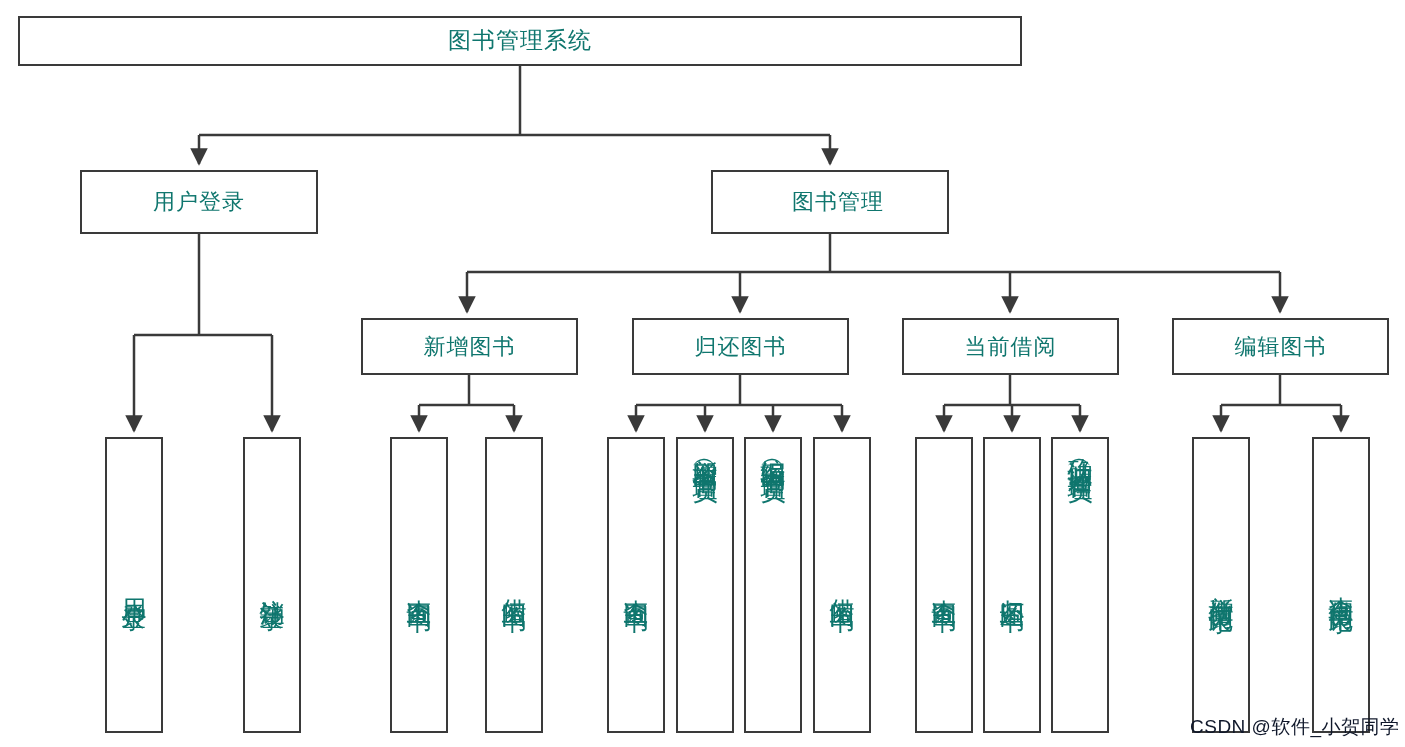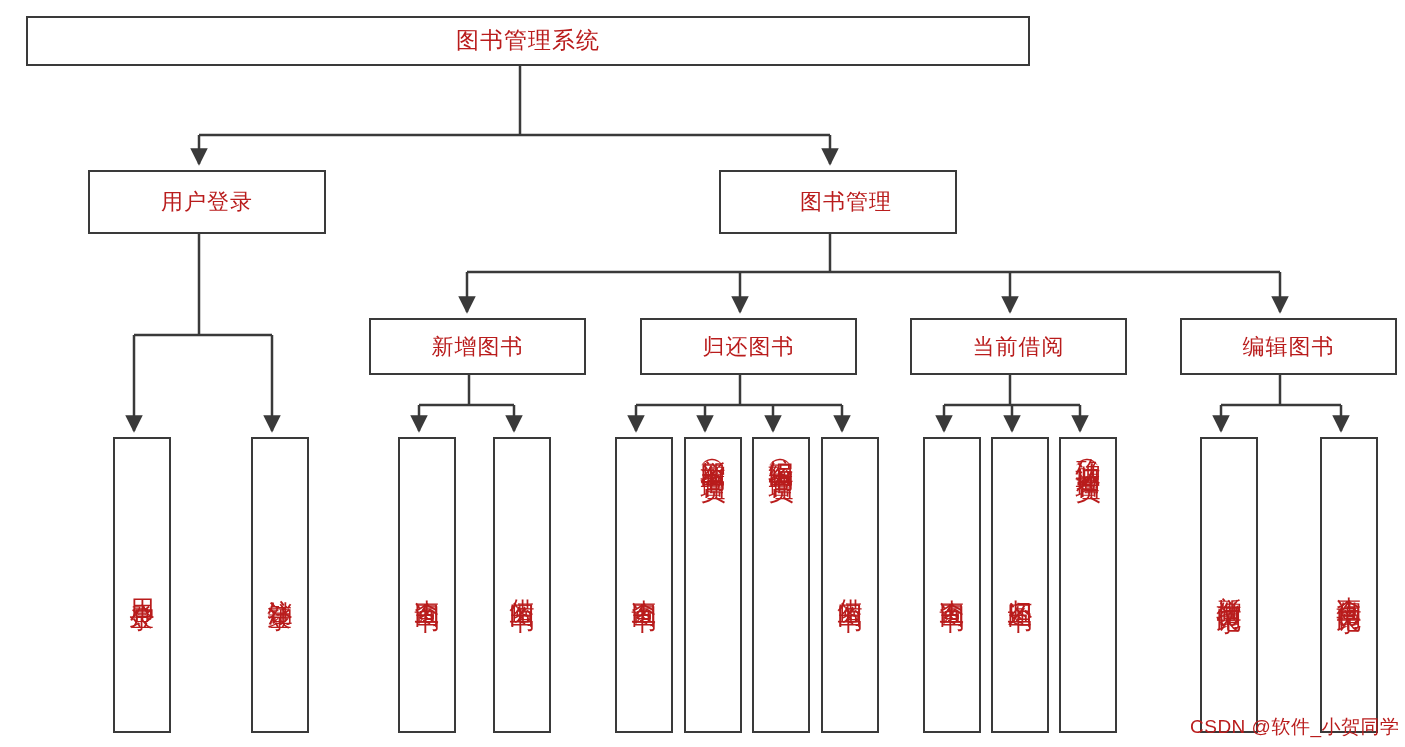--- a/index.html
+++ b/index.html
@@ -27,23 +27,22 @@
     pointer-events: none;
   }
   .node {
     position: absolute;
     box-sizing: border-box;
     background: #ffffff;
     border: 2px solid #3a3a3a;
     display: flex;
     align-items: center;
     justify-content: center;
-    color: #b91c1c;
+    color: #0f766e;
     z-index: 2;
-    margin-left: 8px;
   }
   .node .label {
     display: block;
     text-align: center;
     line-height: 1.18;
     white-space: pre;
   }
   
   .node.horiz .label {
     font-size: 22px;
@@ -65,21 +64,21 @@
     line-height: 1.08;
     letter-spacing: 3px;
     white-space: nowrap;
   }
   .node.vert.center .label {
     align-self: center;
   }
   .watermark {
     position: absolute;
     font-size: 19px;
-    color: #b91c1c;
+    color: #0f172a;
     letter-spacing: 0.5px;
     white-space: nowrap;
     z-index: 3;
   }
 </style>
 </head>
 <body>
 
 <div id="canvas">
 

